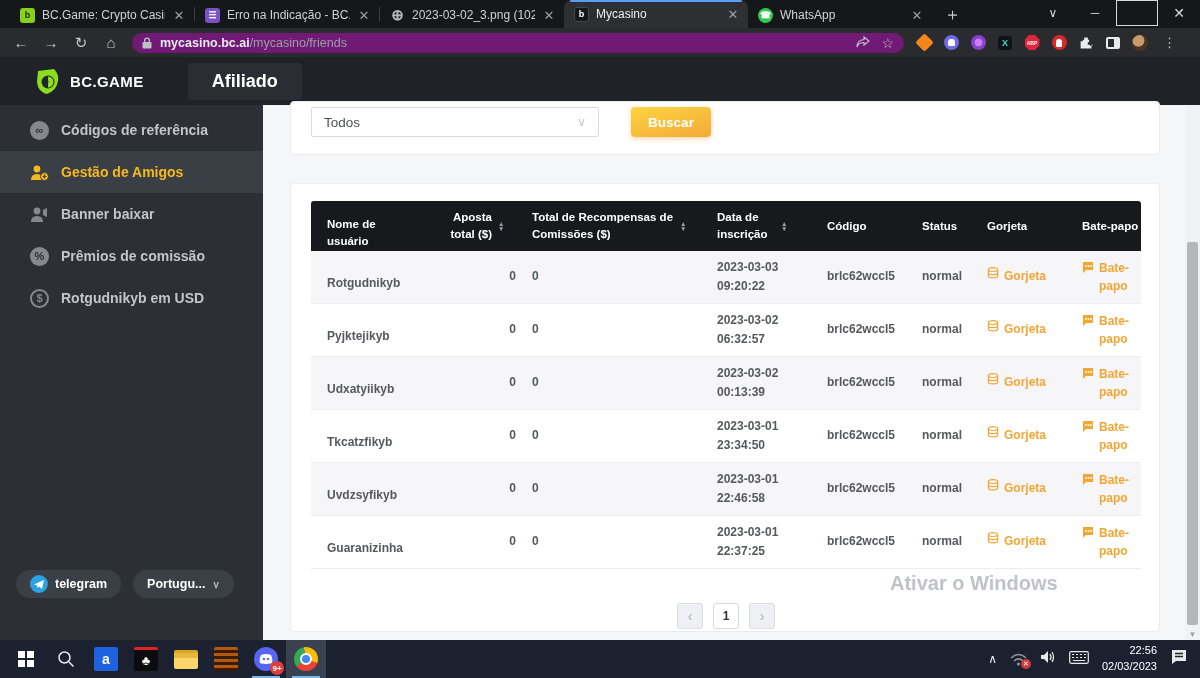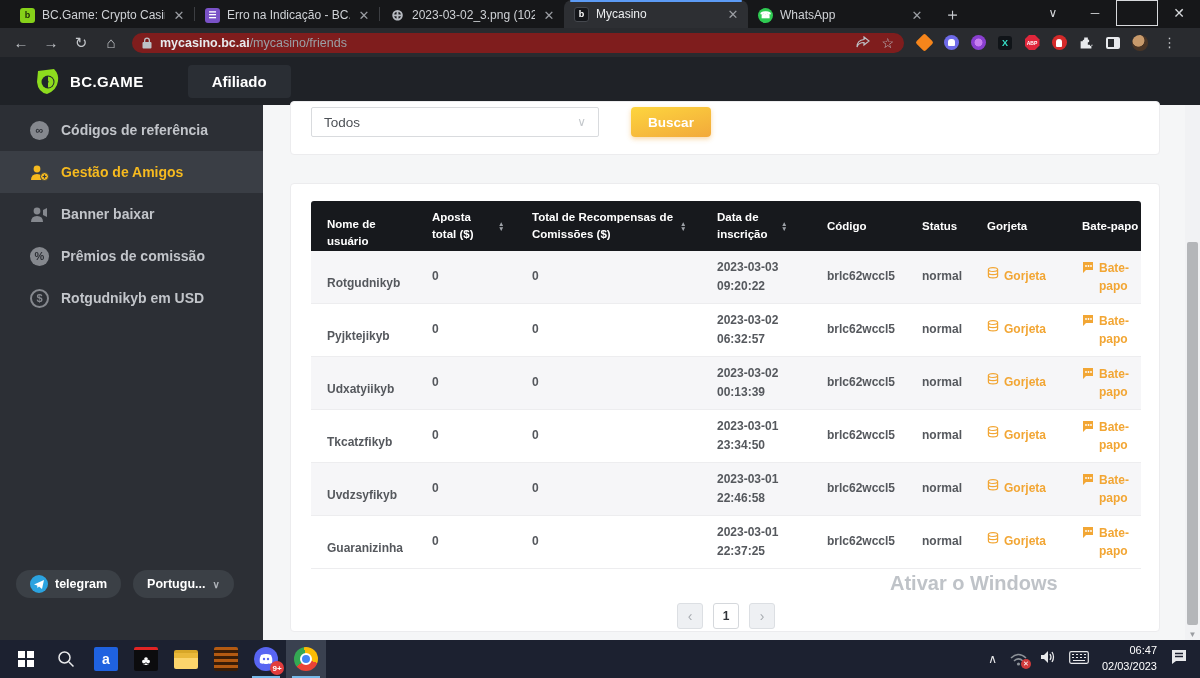--- a/index.html
+++ b/index.html
@@ -16,31 +16,31 @@
   .tab-sep { width:1px; height:14px; background:#3c3e42; align-self:center; }
   .tico { width:15px; height:15px; border-radius:3px; display:flex; align-items:center; justify-content:center; font-size:9px; font-weight:bold; flex:none; }
   .newtab { color:#c7cace; font-size:17px; margin-left:12px; align-self:center; }
   .winctl { margin-left:auto; display:flex; align-self:flex-start; }
   .winctl span { width:42px; height:26px; display:flex; align-items:center; justify-content:center; color:#d7d9dc; font-size:12px; }
   .restore-box { width:9px; height:9px; border:1px solid #d7d9dc; }
 
   
   .toolbar { position:absolute; top:28px; left:0; width:1200px; height:29px; background:#292b2f; display:flex; align-items:center; }
   .navbtn { color:#c3c6ca; font-size:15px; width:30px; text-align:center; }
-  .omnibox { width:772px; height:20px; margin-left:6px; background:#7f1d1d; border-radius:11px; display:flex; align-items:center; padding:0 10px; color:#bdc1c6; }
+  .omnibox { width:772px; height:20px; margin-left:6px; background:#701a75; border-radius:11px; display:flex; align-items:center; padding:0 10px; color:#bdc1c6; }
   .url { font-size:12.5px; margin-left:8px; flex:1; }
   .url b { color:#e8eaed; font-weight:bold; }
   .url span { color:#9aa0a6; }
   .ext { display:flex; align-items:center; gap:11px; margin-left:12px; }
   .extic { width:16px; height:16px; display:flex; align-items:center; justify-content:center; }
 
   
   .siteheader { position:absolute; top:57px; left:0; width:1200px; height:48px; background:#1f2227; display:flex; align-items:center; }
   .brand { display:flex; align-items:center; gap:9px; margin-left:34px; color:#fff; font-weight:bold; font-size:15px; letter-spacing:.4px; }
-  .afiliado { margin-left:44px; background:#2a2e34; color:#fff; font-weight:bold; font-size:15px; padding:8px 24px; border-radius:4px; }
+  .afiliado { margin-left:44px; background:#2a2e34; color:#fff; font-weight:bold; font-size:18px; padding:8px 24px; border-radius:4px; }
   .hdr-right { margin-left:auto; margin-right:16px; display:flex; align-items:center; gap:26px; }
   .forum { display:flex; align-items:center; gap:8px; color:#fff; font-weight:bold; font-size:13.5px; }
   .userbox { display:flex; align-items:center; gap:9px; color:#fff; font-weight:bold; font-size:13.5px; }
   .avatar { width:26px; height:26px; border-radius:50%; background:radial-gradient(circle at 45% 55%, #f26a2e 0 46%, #5b2d8f 48%); border:1px solid #6a3fa0; }
 
   
   .appbody { position:absolute; top:105px; left:0; width:1200px; height:535px; display:flex; }
   .sidebar { width:263px; background:#2c2f35; position:relative; flex:none; }
   .side-item { height:42px; display:flex; align-items:center; gap:12px; padding-left:30px; color:#c2c5ca; font-size:14px; font-weight:600; }
   .side-item.active { background:#3a3e45; color:#f6ba1f; }
@@ -59,21 +59,21 @@
   .card2 { left:27px; top:78px; width:870px; height:449px; }
 
   .ftable { position:absolute; left:20px; top:17px; width:830px; }
   .thead { display:flex; background:#17191d; border-radius:3px 3px 0 0; height:50px; align-items:center; color:#fff; font-size:11.5px; font-weight:bold; }
   .th { padding-left:16px; display:flex; align-items:center; gap:6px; }
   .th .lbl { line-height:1.45; }
   .sort { display:flex; flex-direction:column; line-height:5px; font-size:6.5px; color:#9ea2a8; }
   .trow { display:flex; align-items:center; height:53px; font-size:12px; font-weight:600; color:#55585d; border-bottom:1px solid #ededef; }
   .trow:nth-child(odd) { background:#f6f6f8; }
   .td { padding-left:16px; line-height:1.6; }
-  .col-user{width:105px;margin-top:14px;} .col-bet{width:100px;} .col-comm{width:185px;} .col-date{width:110px;} .col-code{width:95px;} .col-status{width:65px;} .col-tip{width:95px;align-items:center;} .col-chat{width:75px;}
+  .col-user{width:105px;margin-top:14px;} .col-bet{width:100px;text-align:right;} .col-comm{width:185px;} .col-date{width:110px;} .col-code{width:95px;} .col-status{width:65px;} .col-tip{width:95px;align-items:center;} .col-chat{width:75px;}
   .orange { color:#f2a634; display:flex; align-items:flex-start; gap:5px; font-weight:bold; }
   .orange .two { width:40px; line-height:1.5; }
 
   .paging { position:absolute; left:0; top:419px; width:870px; display:flex; justify-content:center; gap:10px; }
   .pgbtn { width:26px; height:26px; border:1px solid #dcdfe3; border-radius:3px; background:#eef0f3; color:#a7abb0; font-size:14px; display:flex; align-items:center; justify-content:center; }
   .pgcur { width:26px; height:26px; border:1px solid #d5d8dc; border-radius:3px; background:#fff; color:#2f3338; font-size:12px; font-weight:bold; display:flex; align-items:center; justify-content:center; }
 
   .watermark { position:absolute; left:627px; top:467px; color:#bfc3c8; }
   .wm1 { font-size:20px; font-weight:700; }
   .wm2 { font-size:12.5px; margin-top:6px; }
@@ -568,21 +568,21 @@
     </span>
     <span><svg width="16" height="14" viewBox="0 0 16 14">
           <path d="M1 5h3l4-4v12l-4-4H1z" fill="#e8e9eb"></path>
           <path d="M10 4 Q12 7 10 10 M12 2 Q15 7 12 12" fill="none" stroke="#e8e9eb" stroke-width="1.3"></path>
         </svg></span>
     <span><svg width="20" height="13" viewBox="0 0 20 13">
           <rect x="0.7" y="0.7" width="18.6" height="11.6" rx="1.5" fill="none" stroke="#e8e9eb" stroke-width="1.2"></rect>
           <path d="M3 3.5h2M7 3.5h2M11 3.5h2M15 3.5h2M3 6.5h2M7 6.5h2M11 6.5h2M15 6.5h2M4 9.5h12" stroke="#e8e9eb" stroke-width="1.2"></path>
         </svg></span>
     <span class="clock">
-      <div>06:47</div>
+      <div>22:56</div>
       <div>02/03/2023</div>
     </span>
     <span><svg width="18" height="16" viewBox="0 0 18 16">
           <path d="M2 1h14v11H6l-4 3z" fill="#e8e9eb"></path>
           <path d="M5 4.5h8M5 7.5h8" stroke="#1c2130" stroke-width="1.3"></path>
         </svg></span>
   </div>
 </div>
 
 </body></html>

